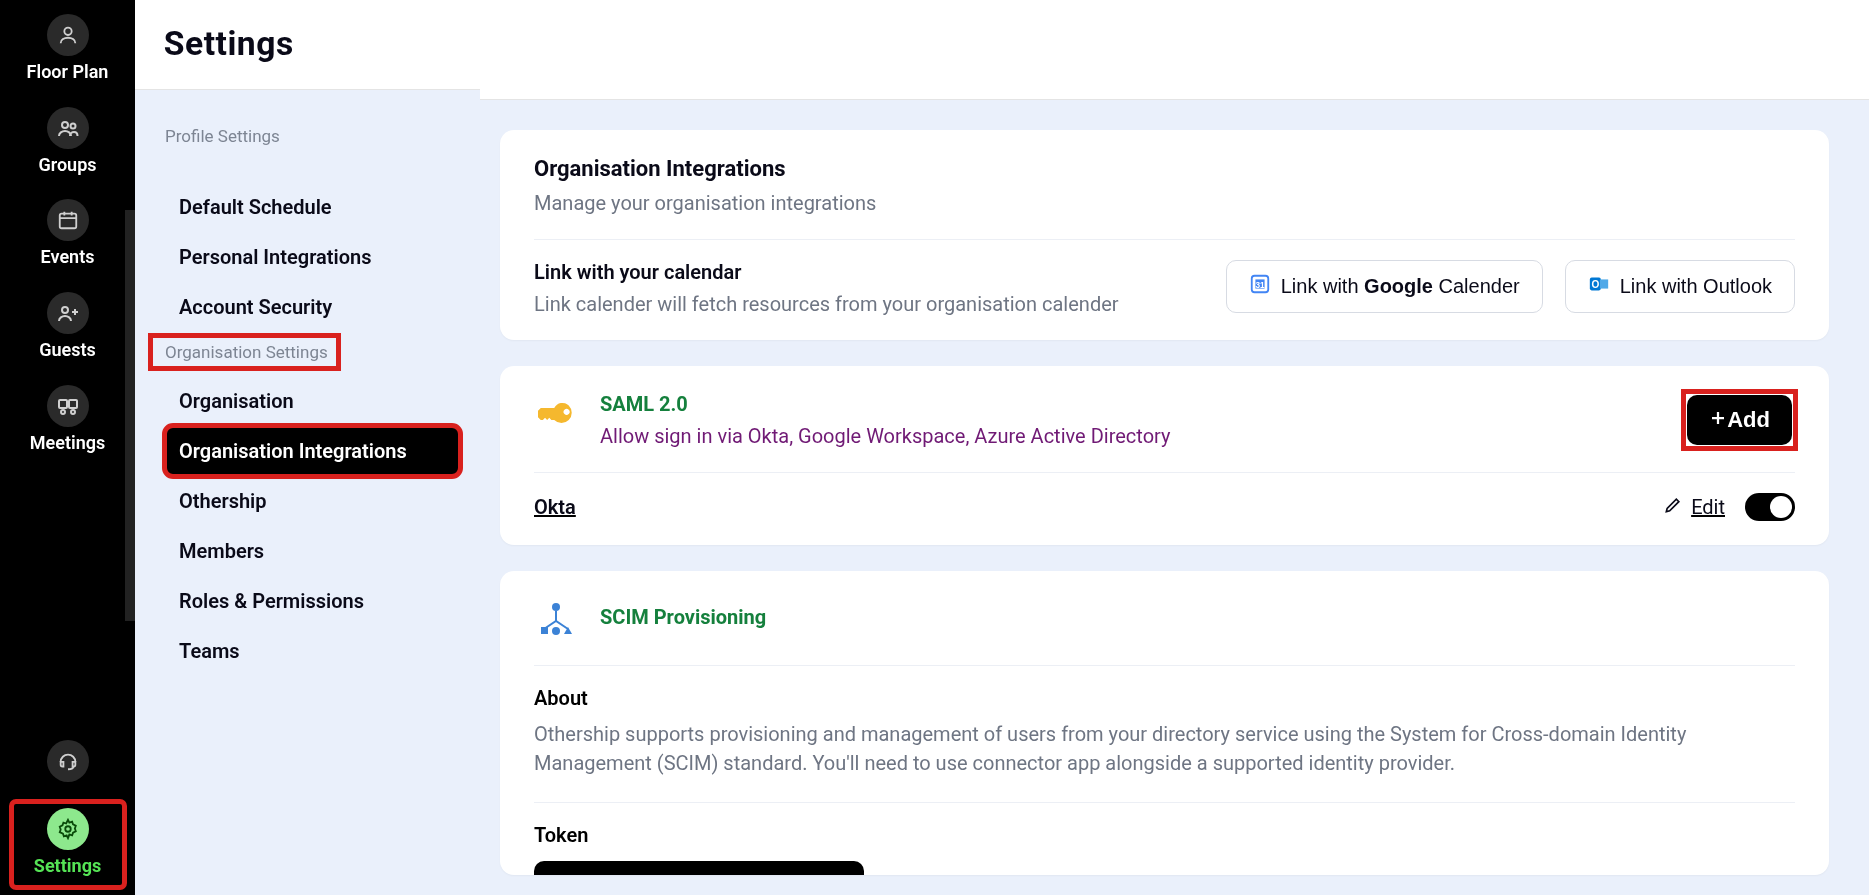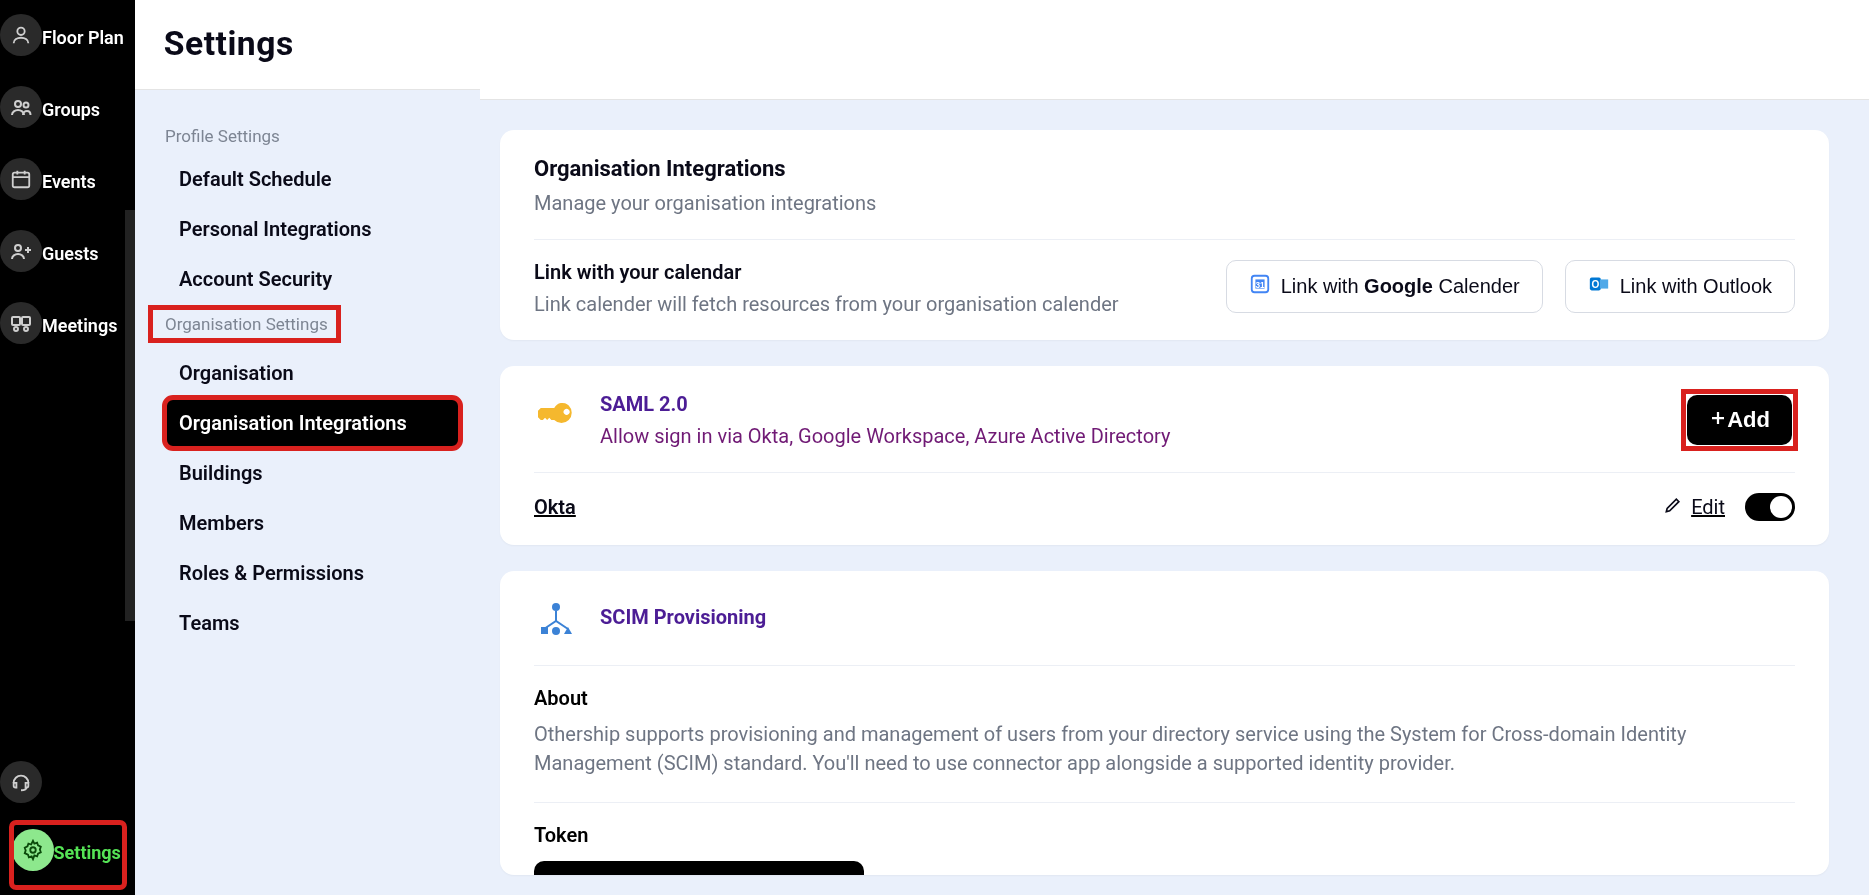--- a/index.html
+++ b/index.html
@@ -20,21 +20,21 @@
     display: flex;
     flex-direction: column;
     align-items: center;
     padding-top: 4px;
     position: relative;
     flex-shrink: 0;
   }
   .nav-item {
     width: 100%;
     display: flex;
-    flex-direction: row;
+    flex-direction: column;
     align-items: center;
     padding: 10px 0 14px;
     cursor: pointer;
     text-align: right;
   }
   .nav-icon-wrap {
     width: 42px; height: 42px;
     border-radius: 50%;
     background: #2a2a2a;
     display: flex; align-items: center; justify-content: center;
@@ -98,21 +98,21 @@
     color: #0a0a18;
     display:inline-block;
     transform: scaleX(1.02);
   }
   .settings-nav {
     padding: 30px 20px 0 30px;
   }
   .settings-group-label {
     font-size: 17px;
     color: #7d8593;
-    margin-bottom: 8px;
+    margin-bottom: 36px;
     margin-top: 6px;
   }
   .settings-link {
     display: block;
     font-size: 20px;
     font-weight: 600;
     color: #0a0a18;
     padding: 12px 14px;
     border-radius: 8px;
     cursor: pointer;
@@ -218,21 +218,21 @@
   }
   .intg-icon {
     width: 44px; height: 44px;
     display: flex; align-items: center; justify-content: center;
     flex-shrink: 0;
   }
   .intg-body { flex: 1; }
   .intg-title {
     font-size: 20px;
     font-weight: 700;
-    color: #4c1d95;
+    color: #15803d;
     margin-bottom: 8px;
   }
   .intg-desc {
     font-size: 20px;
     color: #701a75;
   }
 
   .okta-row {
     display:flex;
     justify-content: space-between;
@@ -392,21 +392,21 @@
     <div class="settings-link">Account Security</div>
 
     <div style="height:4px"></div>
     <span class="org-group-label-wrap hl-red" style="margin-left:-14px;padding-left:14px;">
       <span class="settings-group-label" style="margin:0;display:inline;">Organisation Settings</span>
     </span>
     <div style="height:8px"></div>
 
     <div class="settings-link">Organisation</div>
     <div class="settings-link active hl-red">Organisation Integrations</div>
-    <div class="settings-link">Buildings</div>
+    <div class="settings-link">Othership</div>
     <div class="settings-link">Members</div>
     <div class="settings-link">Roles &amp; Permissions</div>
     <div class="settings-link">Teams</div>
   </div>
 </div>
 
 <div class="main">
   <div class="main-header-strip"></div>
   <div class="content-wrap">
 

